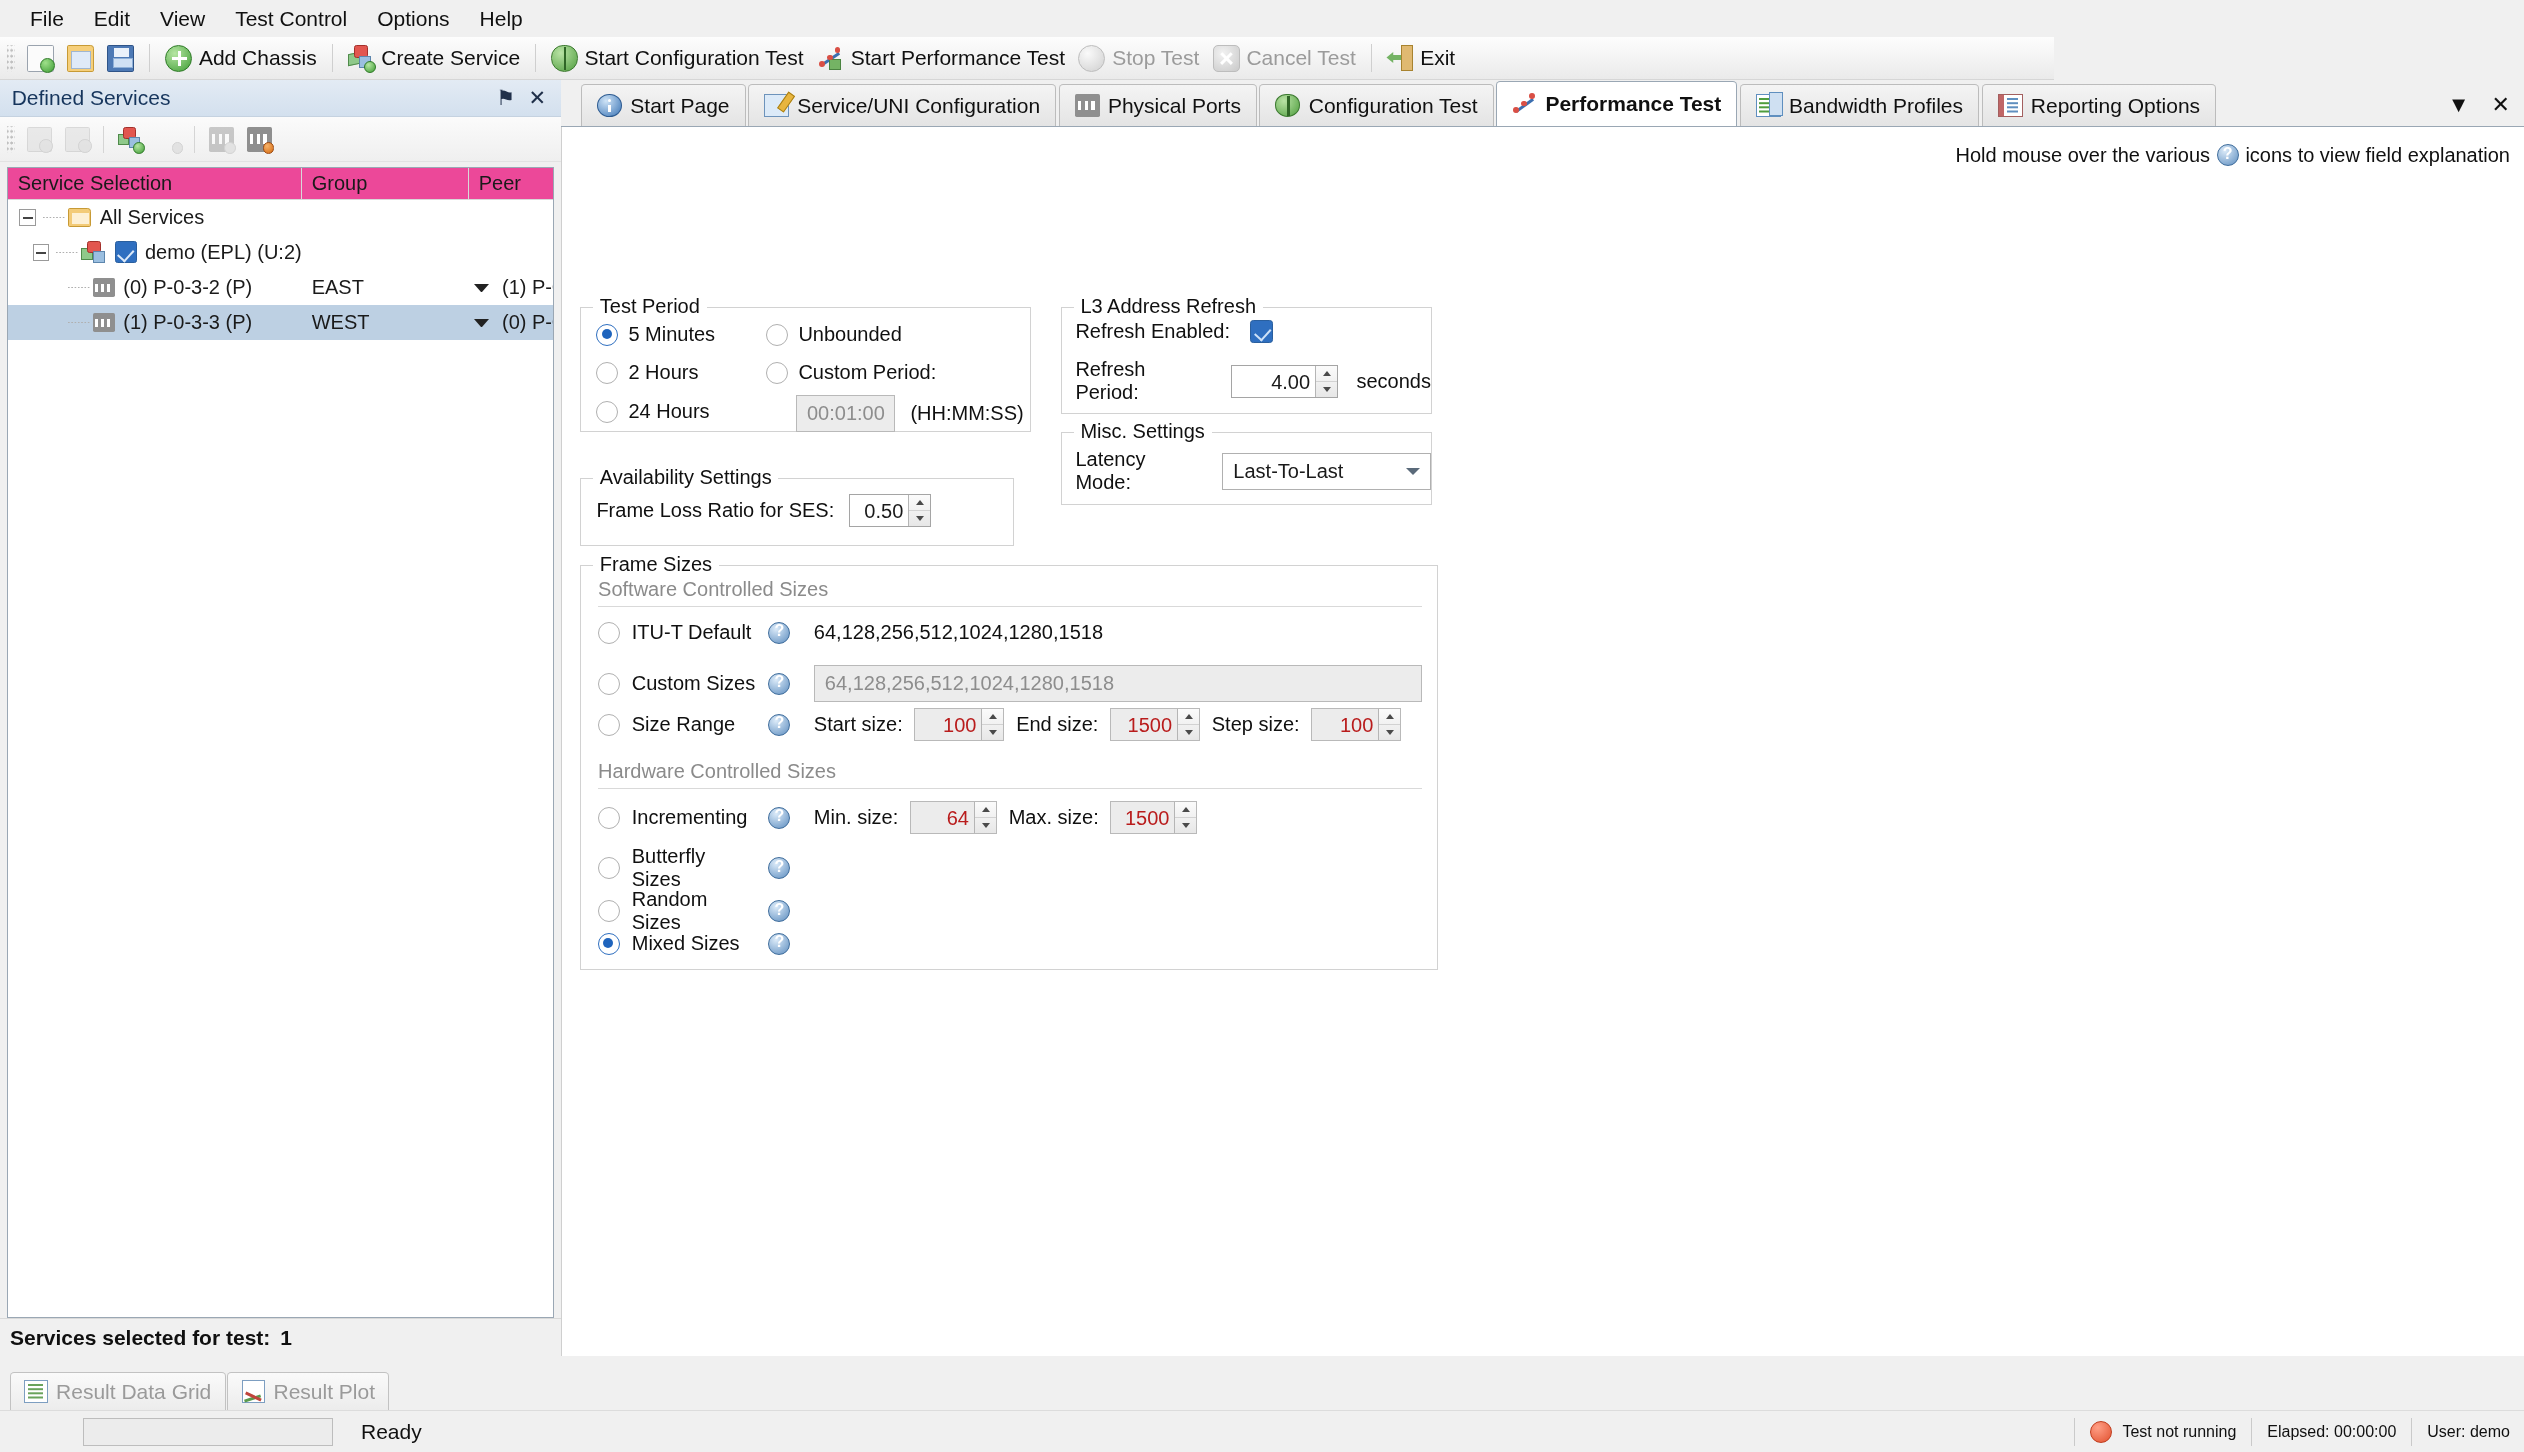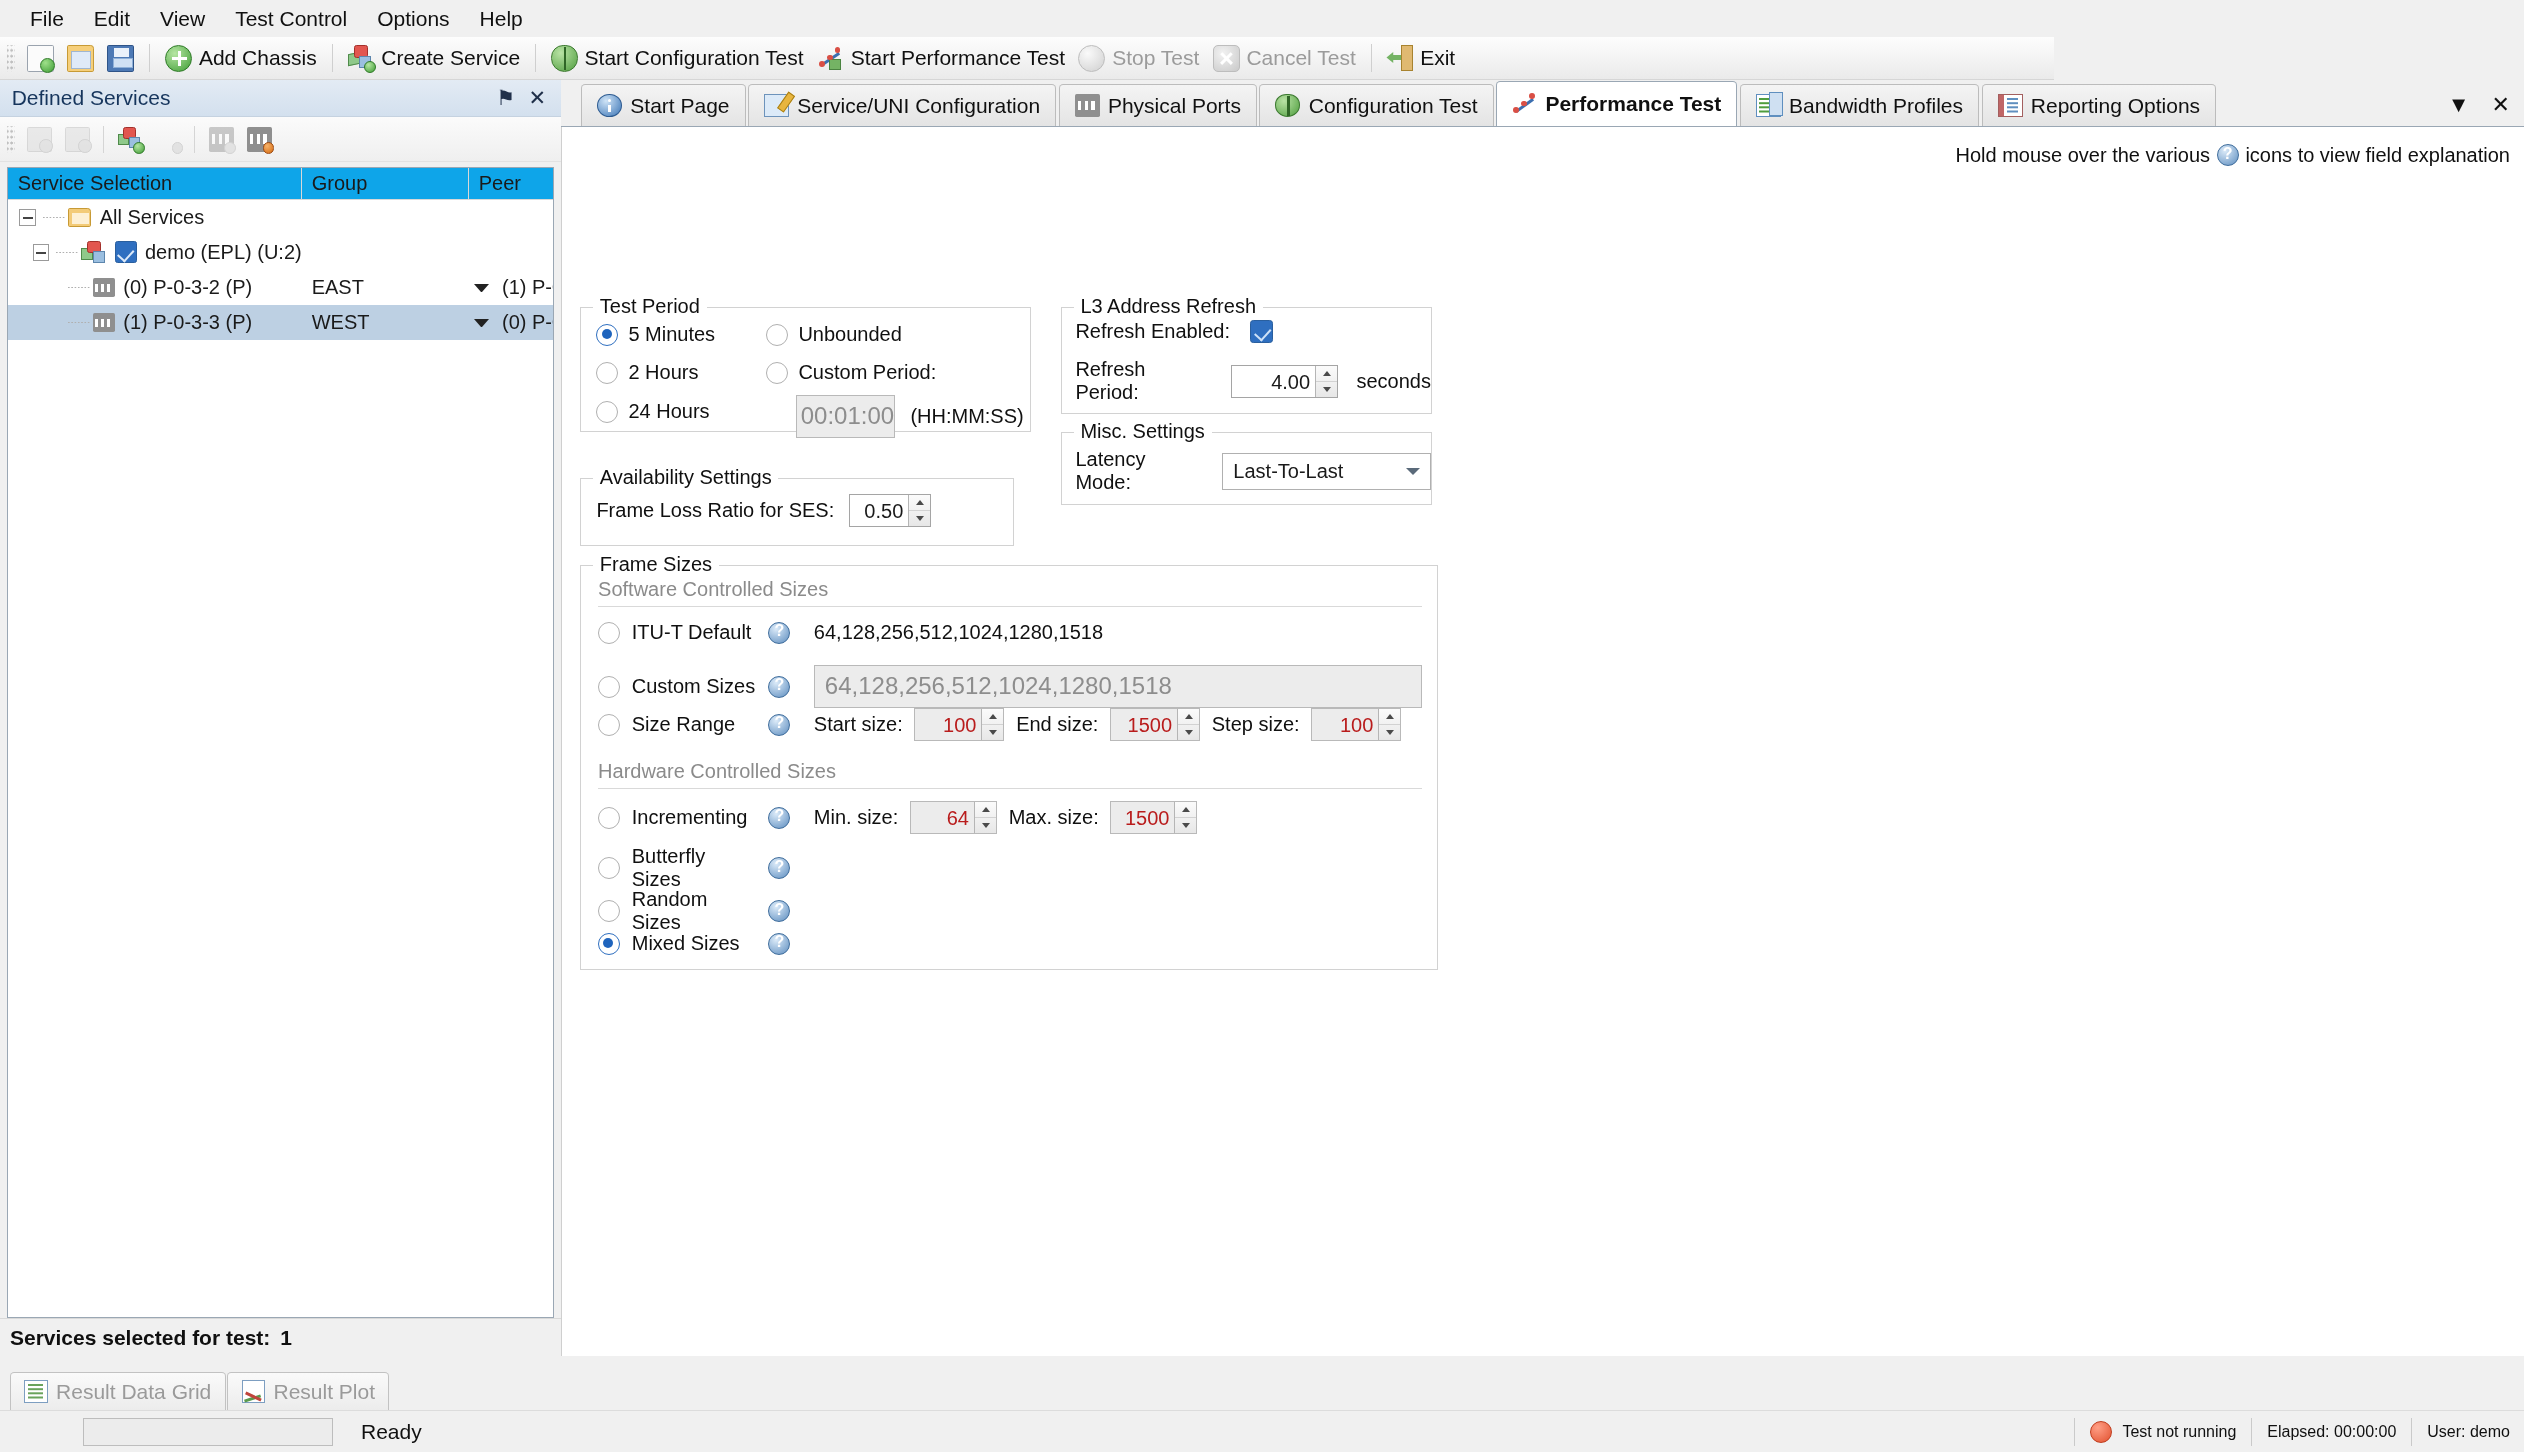--- a/index.html
+++ b/index.html
@@ -94,21 +94,21 @@
      -webkit-mask-image:repeating-linear-gradient(90deg,#000 0 3.3px,transparent 3.3px 6.7px);
      mask-image:repeating-linear-gradient(90deg,#000 0 3.3px,transparent 3.3px 6.7px);}
   .sico.svc .c1{position:absolute;left:0px;top:7.5px;width:11px;height:11px;background:#8fc98a;border:0.8px solid #4f8a4a;}
   .sico.svc .c2{position:absolute;left:5.8px;top:0.8px;width:12.5px;height:11.7px;background:#e2564f;border:0.8px solid #a3302b;border-radius:2.5px;}
   .sico.svc .c3{position:absolute;left:11px;top:10px;width:11px;height:11.7px;background:#9bbfe0;border:0.8px solid #5d86ad;}
   .sico.svcgray .c1,.sico.svcgray .c2,.sico.svcgray .c3{background:#d2d2d2;border-color:#b0b0b0;}
   .ssep { width:0.8px;height:27px;background:#d5d5d5;margin:0 6.7px; }
 
   .tree-wrap { position:absolute; left:6.7px; top:87px; right:6.7px; bottom:38px;
      background:#fff; border:0.8px solid #9aa7b4; overflow:hidden; }
-  .tree-head { display:flex; height:32px; background:#0ea5e9; border-bottom:0.8px solid #d8d8d8; }
+  .tree-head { display:flex; height:32px; background:#ec4899; border-bottom:0.8px solid #d8d8d8; }
   .tree-head .th { font-size:20px; color:#1a1a1a; padding:4.2px 0 0 10px; border-right:0.8px solid #d8d8d8; }
   .th.c1 { width:294px; } .th.c2 { width:167px; } .th.c3 { flex:1; border-right:none; }
   .trow { display:flex; height:35px; align-items:center; font-size:20px; color:#1a1a1a; white-space:nowrap; }
   .trow.sel { background:#bdd0e3; }
   .tcell.c1 { width:294px; display:flex; align-items:center; overflow:hidden; }
   .tcell.c2 { width:167px; padding-left:10px; }
   .tcell.c3 { flex:1; display:flex; align-items:center; gap:8.3px; padding-left:5px; overflow:hidden; }
   .indent { display:inline-block; }
   .expander { width:16.7px;height:16.7px;border:0.8px solid #9a9a9a;background:#fff;position:relative;
       margin-right:6.7px;flex:0 0 16.7px; }
@@ -203,22 +203,22 @@
   .spin .v { font-size:20px; color:#1a1a1a; text-align:right; padding:5px 5px 0 8.3px; min-width:58px; }
   .spin.dis .v { color:#b91c1c; }
   .spin .btns { width:22px; display:flex; flex-direction:column; border-left:0.8px solid #b5b5b5;
      background:linear-gradient(to bottom,#fbfbfb,#e7e7e7); }
   .spin .btns .b { flex:1; position:relative; }
   .spin .btns .b+.b { border-top:0.8px solid #d2d2d2; }
   .spin .btns .b:after{content:'';position:absolute;left:6.7px;top:5px;width:0;height:0;
      border-left:4.2px solid transparent;border-right:4.2px solid transparent;border-bottom:5px solid #4a4a4a;}
   .spin .btns .b.dn:after{ border-bottom:none;border-top:5px solid #4a4a4a; }
 
-  .txtbox { border:0.8px solid #b9b9b9; background:#ececec; color:#8d8d8d; font-size:24px;
-     padding:5.8px 10px; height:43px; }
+  .txtbox { border:0.8px solid #b9b9b9; background:#ececec; color:#8d8d8d; font-size:20px;
+     padding:5.8px 10px; height:37px; }
   .select { border:0.8px solid #b0b0b0; background:#fff; height:37px; display:flex; align-items:center;
      padding:0 10px; font-size:20px; color:#1a1a1a; justify-content:space-between; }
   .chev { width:0;height:0;border-left:7.5px solid transparent;border-right:7.5px solid transparent;
      border-top:7.5px solid #5a6a7a; }
   .sep-line { height:0.8px; background:#d9d9d9; }
   .resulttabs { position:absolute; left:0; bottom:43px; width:2525px; height:42px;
      display:flex; align-items:flex-end; padding-left:10px; }
   .rtab { display:flex; align-items:center; gap:8.3px; height:38px; padding:0 13.4px;
      background:linear-gradient(to bottom,#fafafa,#ececec); border:0.8px solid #c2c2c2; border-bottom:none;
      border-radius:4.2px 4.2px 0 0; margin-right:1.7px; font-size:21px; color:#9a9a9a; white-space:nowrap; }

